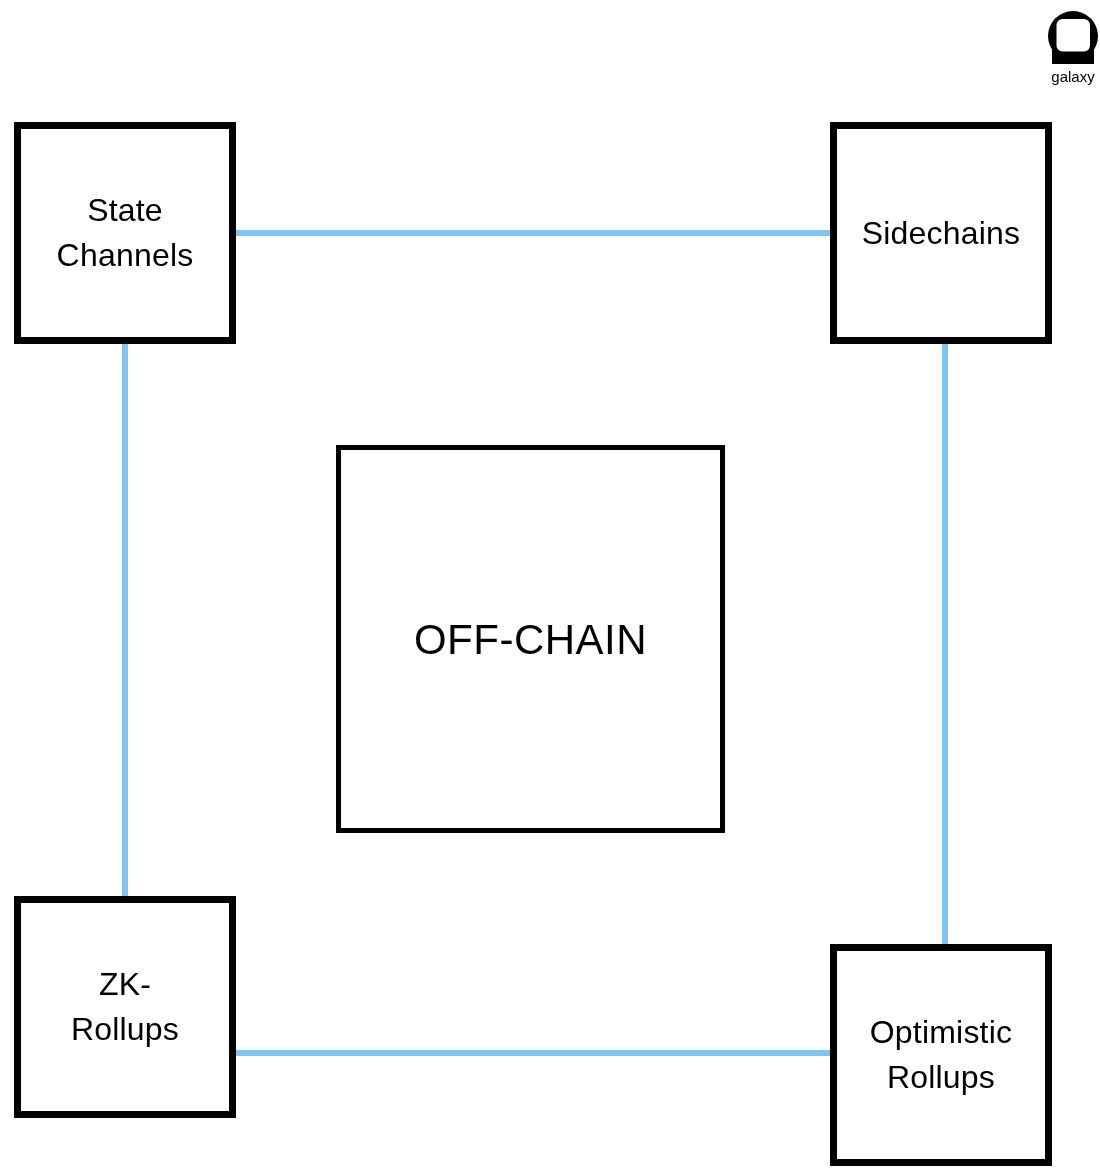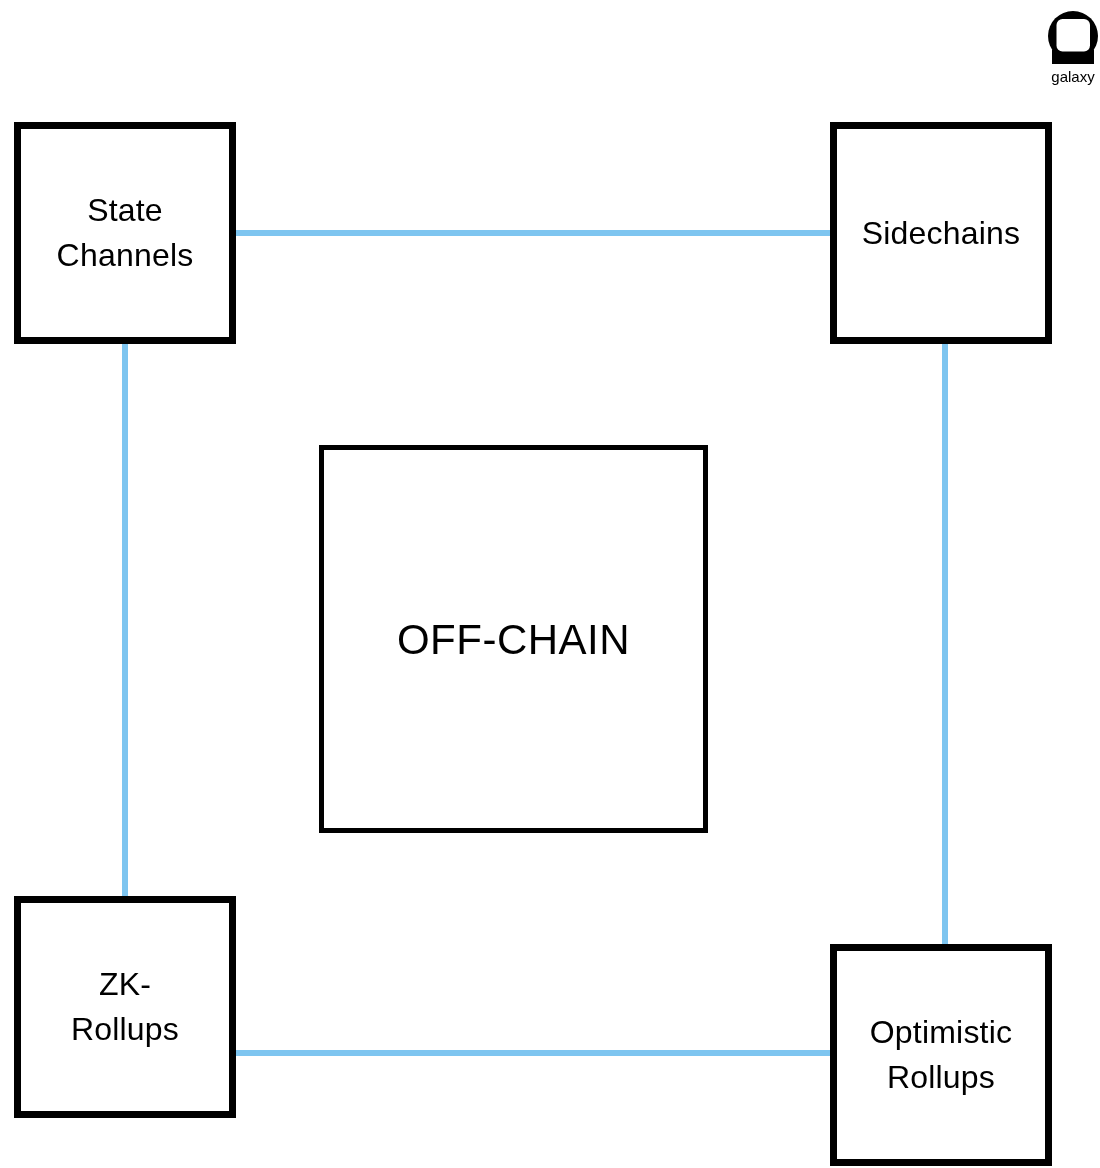--- a/index.html
+++ b/index.html
@@ -37,21 +37,21 @@
   .node-label span {
     display: block;
     font-size: 32px;
     line-height: 45px;
     letter-spacing: 0.2px;
   }
 
   
   .center-box {
     position: absolute;
-    left: 319px;
+    left: 336px;
     top: 445px;
     width: 389px;
     height: 388px;
     background: #ffffff;
     border: 5px solid var(--box-border-color, #000000);
     display: flex;
     align-items: center;
     justify-content: center;
     text-align: center;
   }

